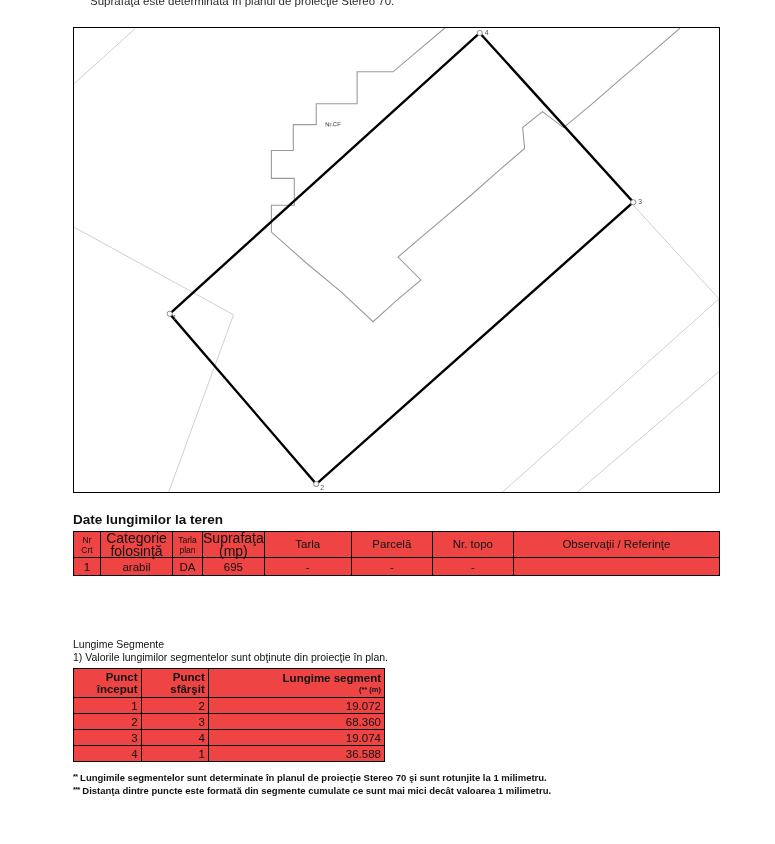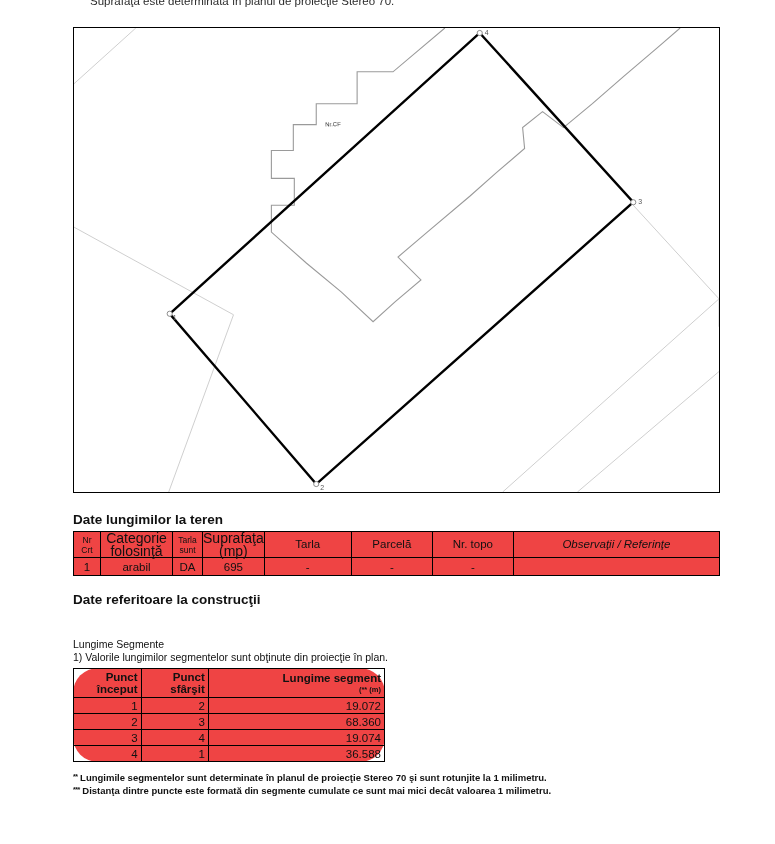--- a/index.html
+++ b/index.html
@@ -134,28 +134,27 @@
     text-align: center;
     font-size: 11.5px;
   }
   .col-nrcrt  { width: 26px; }
   .col-categ  { width: 71px; }
   .col-intra  { width: 29px; }
   .col-supraf { width: 52px; }
   .col-tarla  { width: 86px; margin-top: 10px; }
   .col-parcela{ width: 80px; }
   .col-topo   { width: 80px; }
-  .col-obs    { width: 205px; font-style: italic; }
+  .col-obs    { width: 205px; }
 
   
   #table-segmente {
     left: 73px;
     top: 668px;
     width: 312px;
-    border-radius: 25px;
   }
   #table-segmente th {
     height: 28px;
     text-align: right;
     font-size: 11.5px;
     line-height: 12.5px;
     padding-right: 3px;
     font-weight: bold;
   }
   #table-segmente th .ln {
@@ -277,21 +276,21 @@
         <th class="col-nrcrt">
           <span class="sm">Nr</span>
           <span class="sm">Crt</span>
         </th>
         <th class="col-categ">
           <span class="two">Categorie</span>
           <span class="two">folosinţă</span>
         </th>
         <th class="col-intra">
           <span class="sm">Tarla</span>
-          <span class="sm">sunt</span>
+          <span class="sm">plan</span>
         </th>
         <th class="col-supraf">
           <span class="two">Suprafaţa</span>
           <span class="two">(mp)</span>
         </th>
         <th class="col-tarla">Tarla</th>
         <th class="col-parcela">Parcelă</th>
         <th class="col-topo">Nr. topo</th>
         <th class="col-obs">Observaţii / Referinţe</th>
       </tr>
@@ -303,21 +302,20 @@
         <td>DA</td>
         <td>695</td>
         <td>-</td>
         <td>-</td>
         <td>-</td>
         <td></td>
       </tr>
     </tbody>
   </table>
 
-  <div class="h-section" id="heading-constructii">Date referitoare la construcţii</div>
 
   <div class="h-sub" id="label-lungime">Lungime Segmente</div>
   <div class="h-sub" id="note-proiectie">1) Valorile lungimilor segmentelor sunt obţinute din proiecţie în plan.</div>
 
   <table class="doc" id="table-segmente">
     <thead>
       <tr>
         <th class="seg-col-a">
           <span class="ln">Punct</span>
           <span class="ln">început</span>

